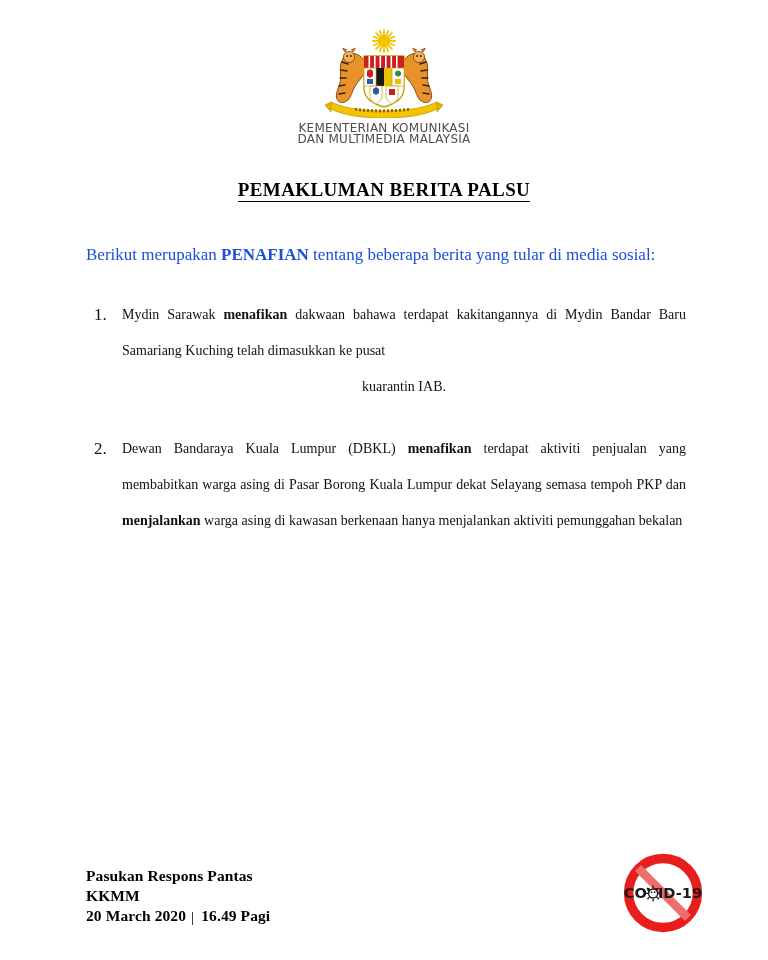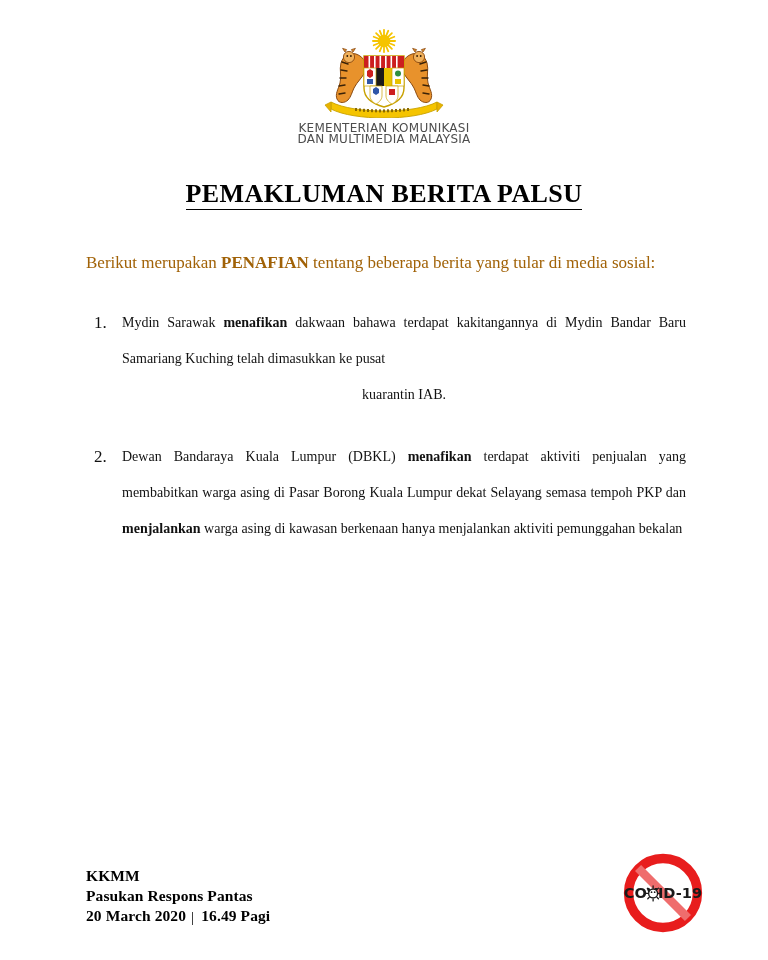--- a/index.html
+++ b/index.html
@@ -50,21 +50,21 @@
     color: #4d4d4d;
     text-align: center;
     font-weight: 400;
   }
   .ministry-name span { display: block; white-space: nowrap; }
 
   
   .doc-title {
     margin-top: 34px;
     text-align: center;
-    font-size: 26px;
+    font-size: 19px;
     font-weight: bold;
     letter-spacing: 0.4px;
     color: #000000;
   }
   .doc-title u {
     text-decoration: none;
     border-bottom: 1.6px solid #000000;
     padding-bottom: 1px;
   }
 
@@ -73,21 +73,21 @@
     margin: 0 auto;
     width: 600px;
     padding-left: 4px;
   }
   .intro {
     margin-top: 36px;
     font-size: 17px;
     line-height: 36px;
     text-align: justify;
     text-justify: inter-word;
-    color: #a16207;
+    color: #1d4ed8;
   }
   .intro b { font-weight: bold; }
 
   ol.claims {
     margin: 24px 0 0 0;
     padding: 0;
     list-style: none;
     counter-reset: claim;
   }
   ol.claims > li {
@@ -270,22 +270,22 @@
       </li>
 
       <li>
         <span>Dewan Bandaraya Kuala Lumpur (DBKL) </span><b>menafikan</b><span> terdapat aktiviti penjualan yang membabitkan warga asing di Pasar Borong Kuala Lumpur dekat Selayang semasa tempoh PKP dan </span><b>menjalankan</b><span> warga asing di kawasan berkenaan hanya menjalankan aktiviti pemunggahan bekalan </span>
       </li>
 
     </ol>
   </div>
 
   <div class="footer">
+    <span class="line">Pasukan Respons Pantas</span>
     <span class="line">KKMM</span>
-    <span class="line">Pasukan Respons Pantas</span>
     <span class="line"><span>20 March 2020</span><span class="sep">|</span><span>16.49 Pagi</span></span>
   </div>
 
   <div class="covid-badge">
     <svg width="86" height="86" viewBox="0 0 100 100">
       <circle cx="50" cy="50" r="40" fill="#ffffff" stroke="#e81d1d" stroke-width="11"></circle>
       <line x1="21" y1="21" x2="79" y2="79" stroke="#ef6d6d" stroke-width="10" stroke-linecap="butt"></line>
       <text x="50" y="56" text-anchor="middle" font-family="'DejaVu Sans','Liberation Sans',sans-serif" font-size="17" font-weight="bold" fill="#1a1a1a">COVID-19</text>
       <circle cx="38.5" cy="50.5" r="5.2" fill="#ffffff" stroke="#1a1a1a" stroke-width="1.6"></circle>
       <g stroke="#1a1a1a" stroke-width="1.5" stroke-linecap="round">

